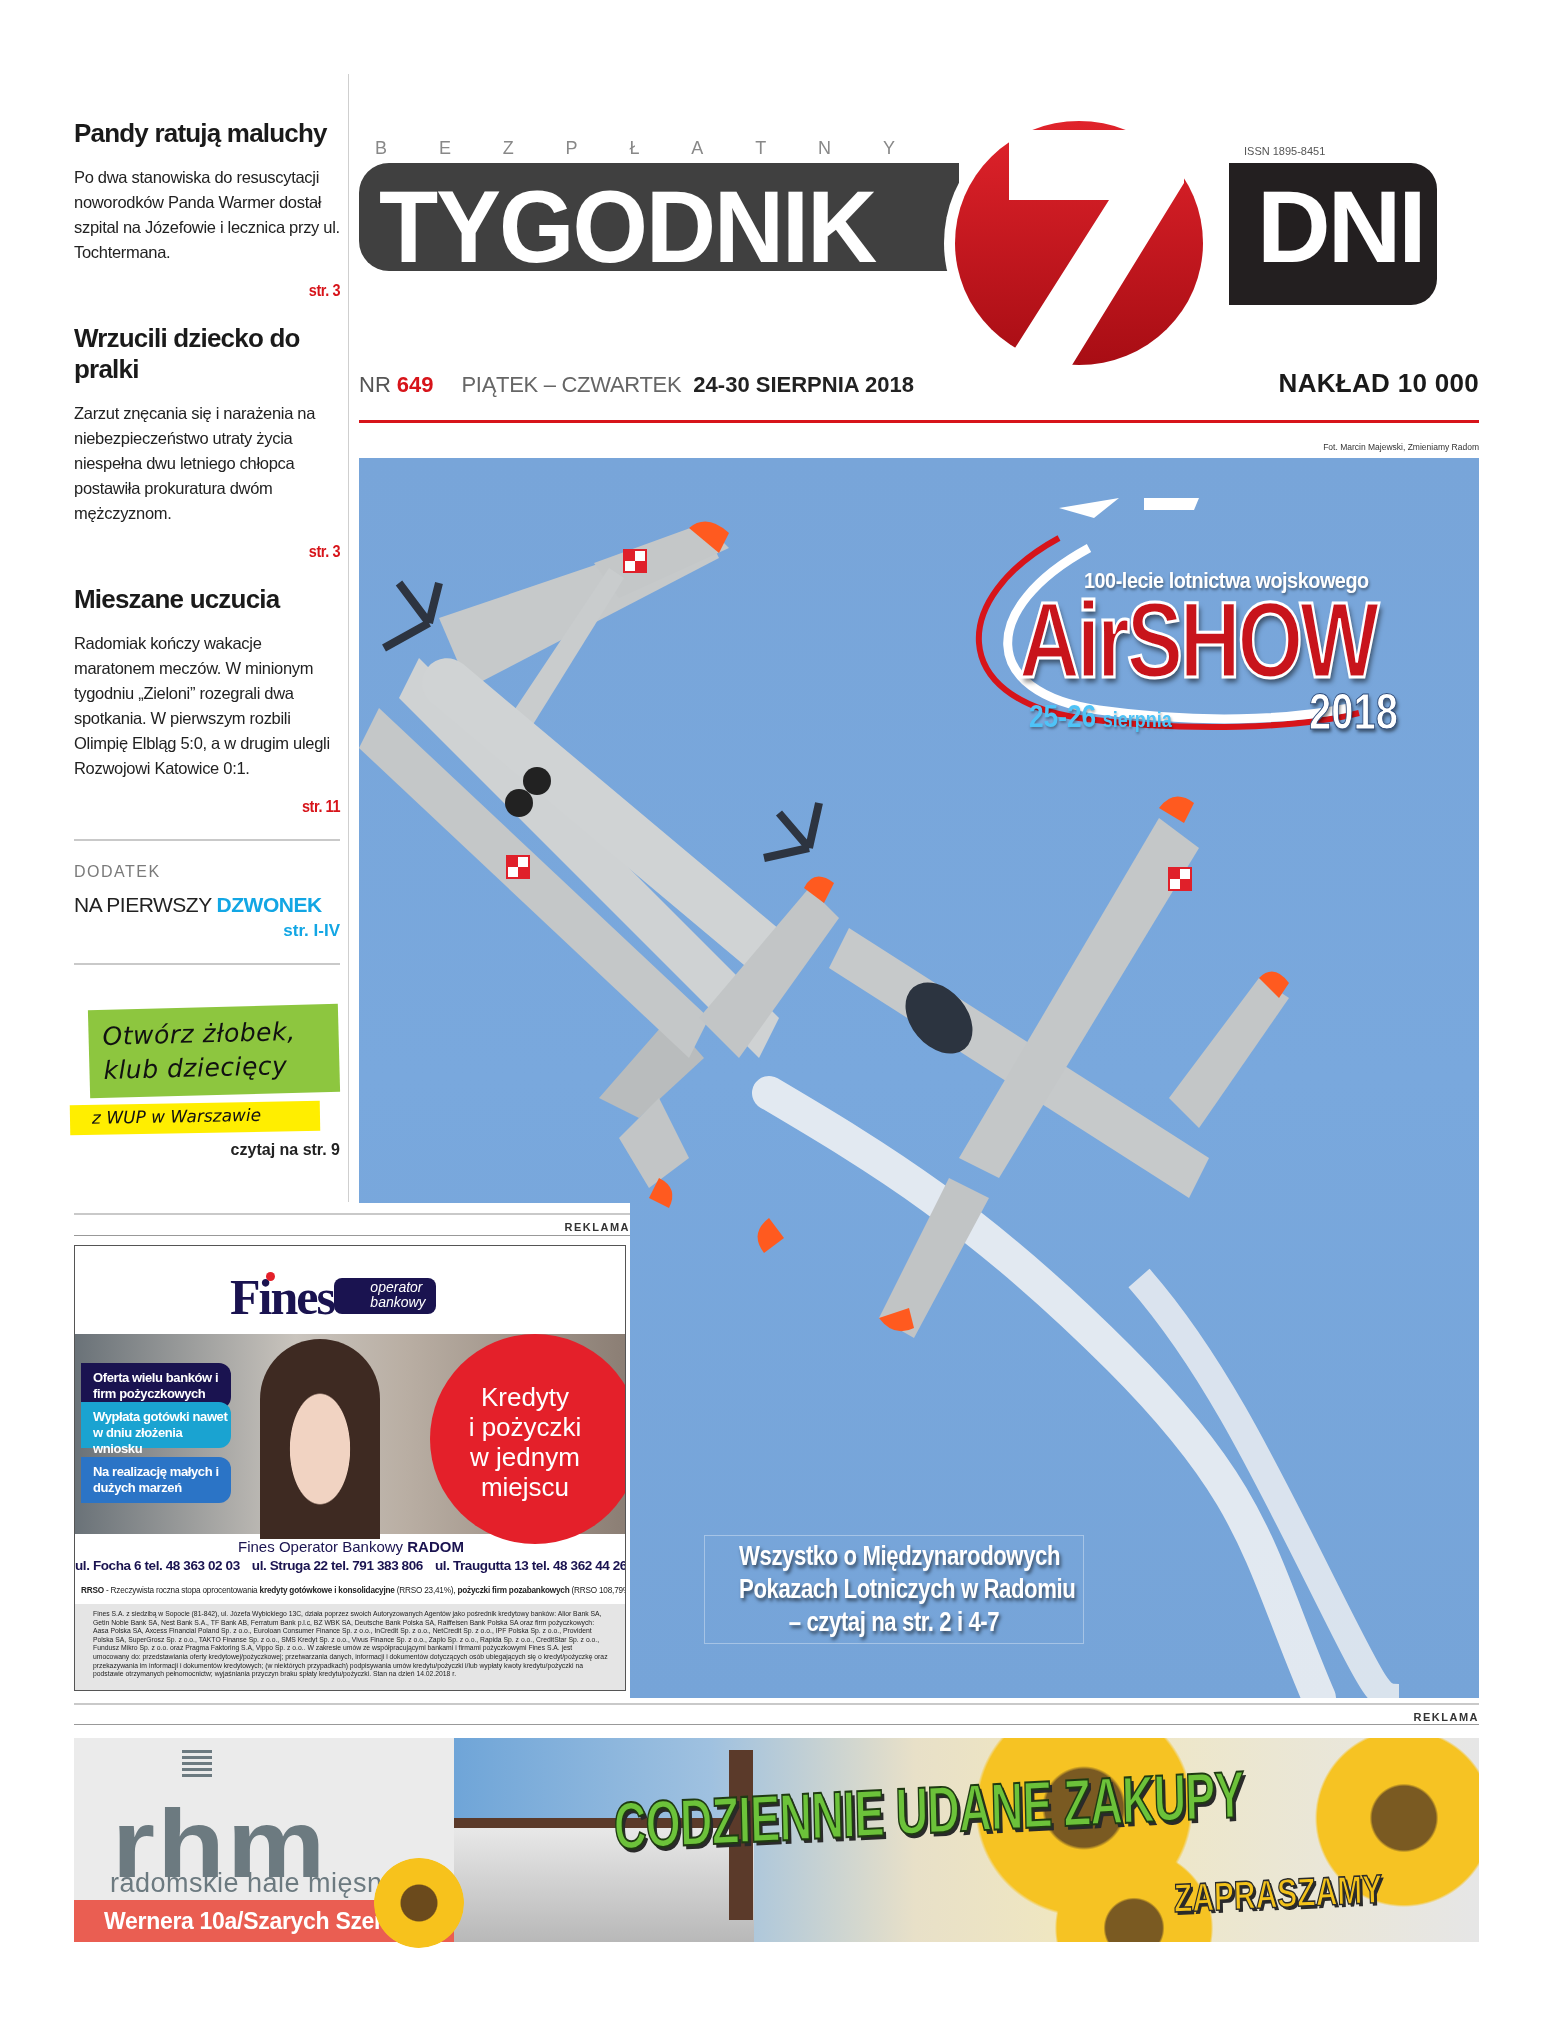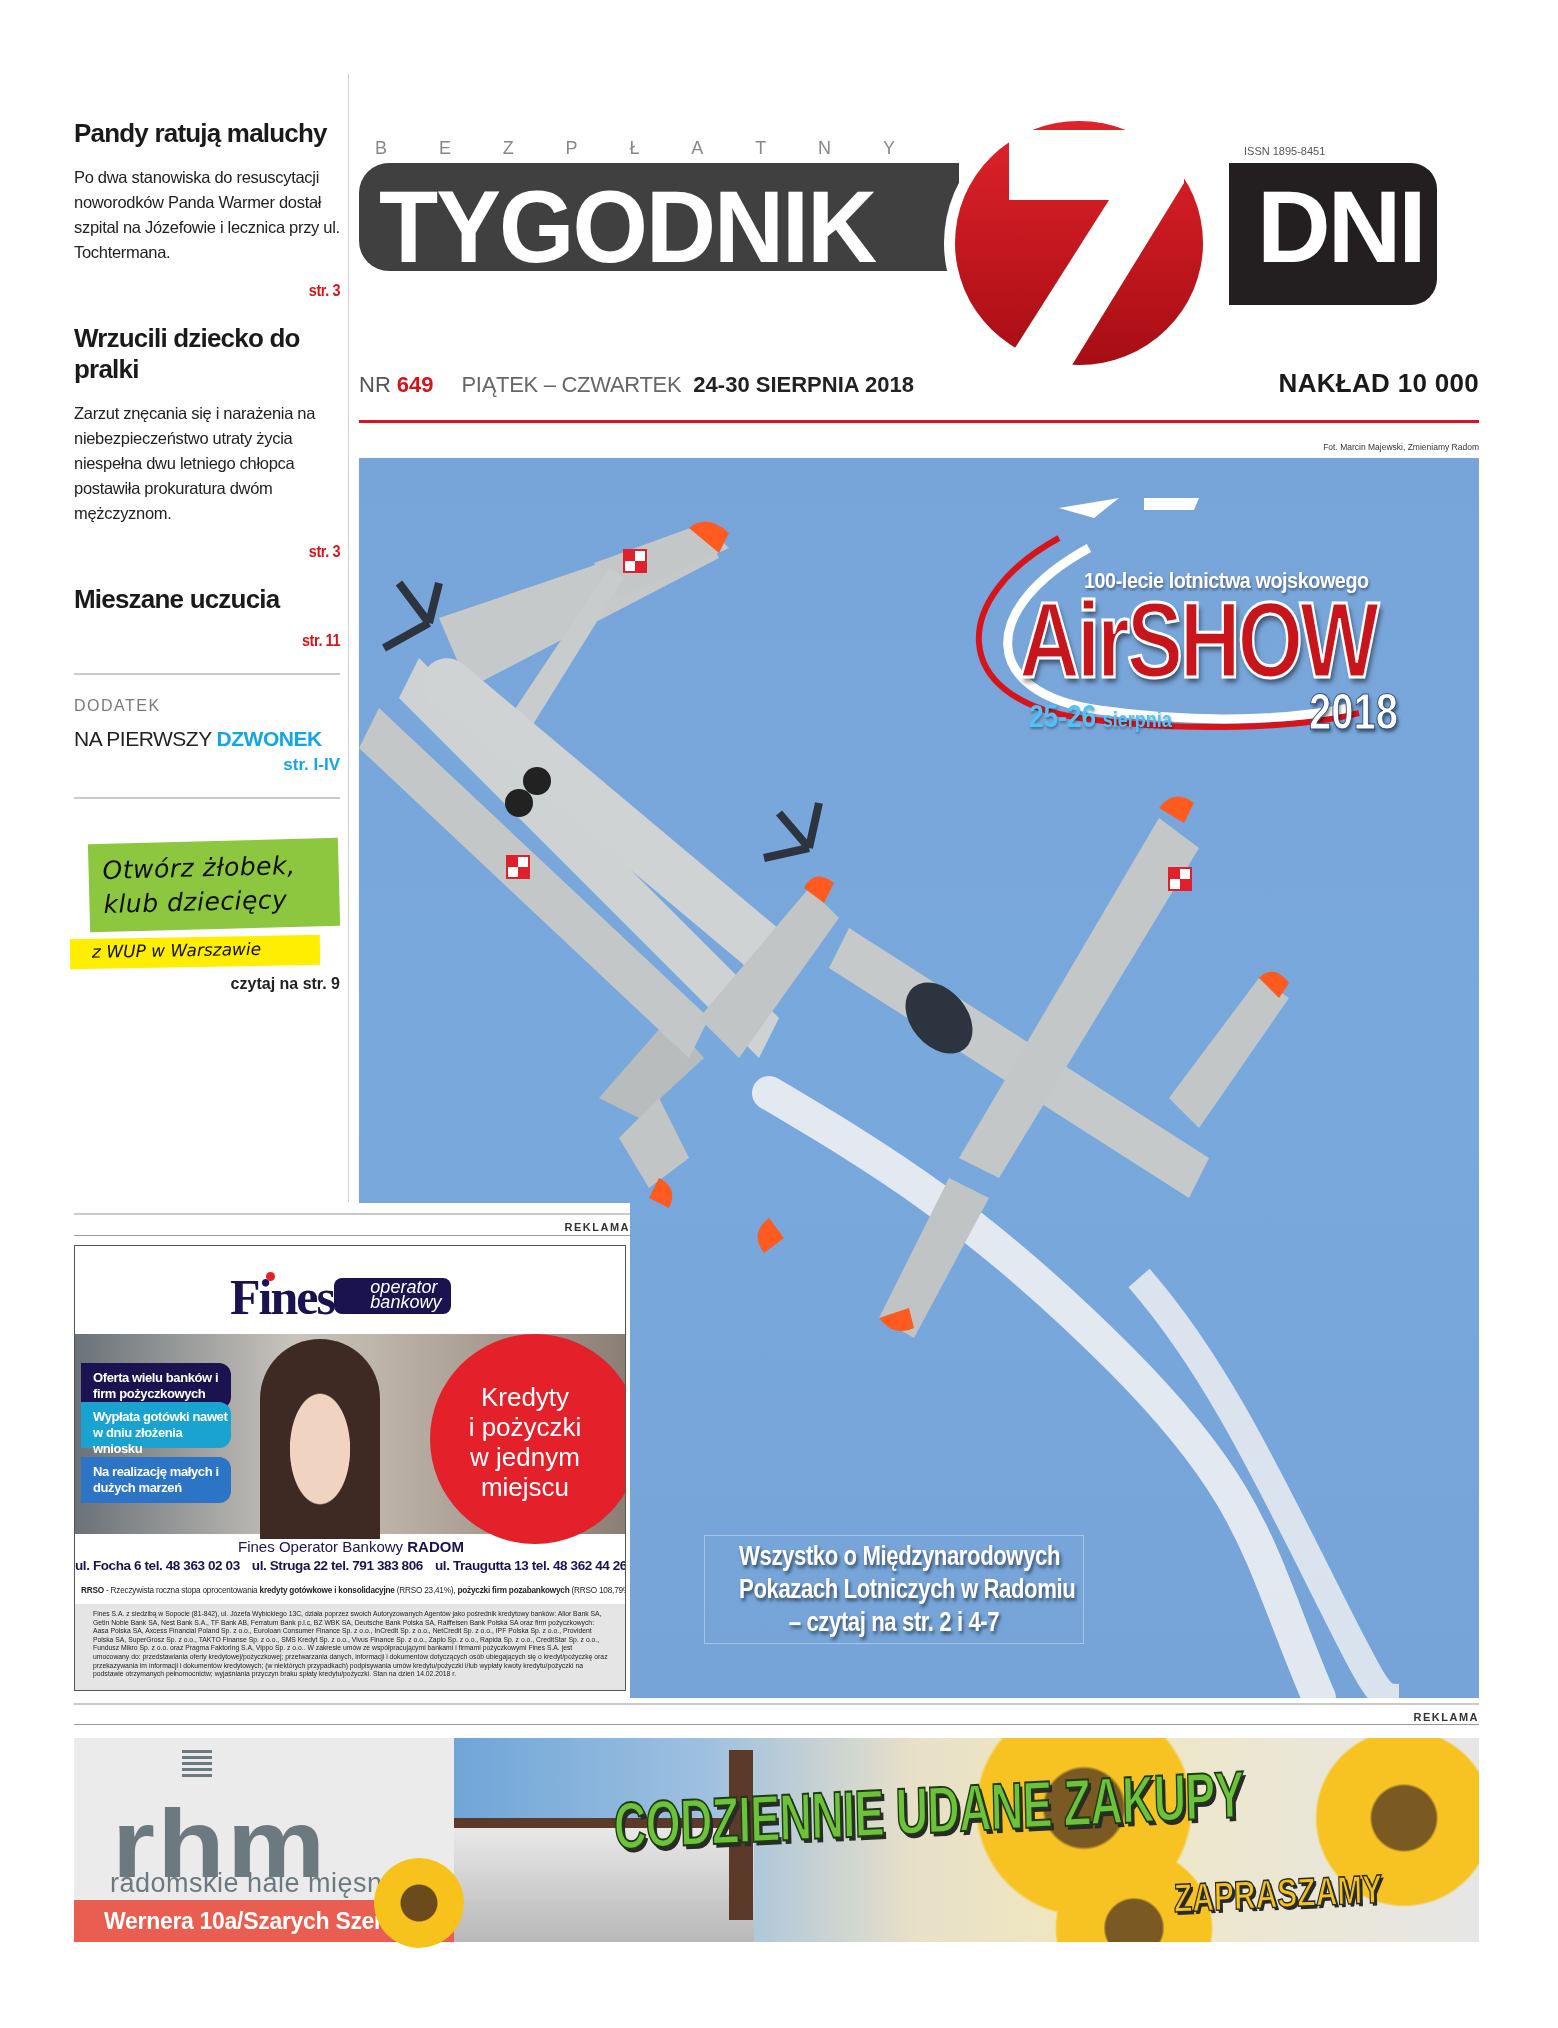--- a/index.html
+++ b/index.html
@@ -60,21 +60,21 @@
 
   
   .reklama-lbl { font-weight: 700; font-size: 11px; letter-spacing: 1.5px; color: #333; text-align: right; }
   .fines-wrap { position: absolute; left: 74px; top: 1203px; width: 556px; height: 495px; background: #fff; }
   .fines-wrap .hr-top { position: absolute; left: 0; top: 10px; width: 556px; height: 2px; background: #c9c9c9; }
   .fines-wrap .reklama-lbl { position: absolute; right: 0; top: 18px; }
   .fines-wrap .hr-bot { position: absolute; left: 0; top: 32px; width: 556px; height: 1px; background: #999; }
   .fines-ad { position: absolute; left: 0; top: 42px; width: 552px; height: 446px; border: 1px solid #555; overflow: hidden; }
   .fines-logo { position: absolute; left: 155px; top: 22px; height: 50px; }
   .fines-logo .f { font-family: "Liberation Serif", serif; font-weight: 700; font-size: 50px; color: #1a1350; letter-spacing: -2px; }
-  .fines-logo .pill { display: inline-block; vertical-align: top; margin-top: 10px; margin-left: -4px; background: #1a1350; border-radius: 8px; padding: 2px 10px 4px 36px; color: #fff; font-style: italic; font-size: 18px; line-height: 15px; }
+  .fines-logo .pill { display: inline-block; vertical-align: top; margin-top: 10px; margin-left: -4px; background: #1a1350; border-radius: 8px; padding: 2px 10px 4px 36px; color: #fff; font-style: italic; font-size: 14px; line-height: 15px; }
   .fines-logo .dot { position: absolute; left: 36px; top: 4px; width: 9px; height: 9px; border-radius: 50%; background: #e4202a; }
   .fines-photo { position: absolute; left: 0; top: 88px; width: 552px; height: 200px; background: linear-gradient(90deg, #6a7278 0%, #c9c4bd 40%, #b9aea3 60%, #8b7e74 100%); }
   .woman { position: absolute; left: 185px; top: 5px; width: 120px; height: 200px; border-radius: 60px 60px 0 0; background: radial-gradient(ellipse at 50% 55%, #f1d3c2 0 35%, #3e2a22 36% 100%); }
   .fines-pill { position: absolute; left: 6px; width: 150px; height: 46px; border-radius: 0 12px 12px 0; color: #fff; font-weight: 700; font-size: 13px; line-height: 16px; padding: 7px 0 0 12px; letter-spacing: -0.4px; }
   .fp1 { top: 29px; background: #1a1350; }
   .fp2 { top: 68px; background: #1aa3d1; }
   .fp3 { top: 123px; background: #2b74c6; }
   .fines-circle { position: absolute; left: 355px; top: 0; width: 210px; height: 210px; border-radius: 50%; background: #e4202a; color: #fff; text-align: center; font-size: 26px; line-height: 30px; padding-top: 48px; padding-right: 20px; }
   .fines-footer { position: absolute; left: 0; top: 288px; width: 552px; text-align: center; }
   .fines-footer .name { font-size: 15px; color: #1a1350; padding-top: 4px; }
@@ -114,20 +114,21 @@
     <p>Po dwa stanowiska do resuscytacji noworodków Panda Warmer dostał szpital na Józefowie i lecznica przy ul. Tochtermana.</p>
     <div class="page-ref">str. 3</div>
   </article>
   <article class="teaser t2">
     <h2>Wrzucili dziecko do pralki</h2>
     <p>Zarzut znęcania się i narażenia na niebezpieczeństwo utraty życia niespełna dwu letniego chłopca postawiła prokuratura dwóm mężczyznom.</p>
     <div class="page-ref">str. 3</div>
   </article>
   <article class="teaser t2">
     <h2>Mieszane uczucia</h2>
+    <p>Radomiak kończy wakacje maratonem meczów. W minionym tygodniu „Zieloni” rozegrali dwa spotkania. W pierwszym rozbili Olimpię Elbląg 5:0, a w drugim ulegli Rozwojowi Katowice 0:1.</p>
     <div class="page-ref">str. 11</div>
   </article>
 
   <div class="hr-gray"></div>
   <div class="addon">
     <div class="lbl">DODATEK</div>
     <div class="title"><span>NA PIERWSZY </span><span class="blue">DZWONEK</span></div>
     <div class="ref">str. I-IV</div>
   </div>
   <div class="hr-gray"></div>

